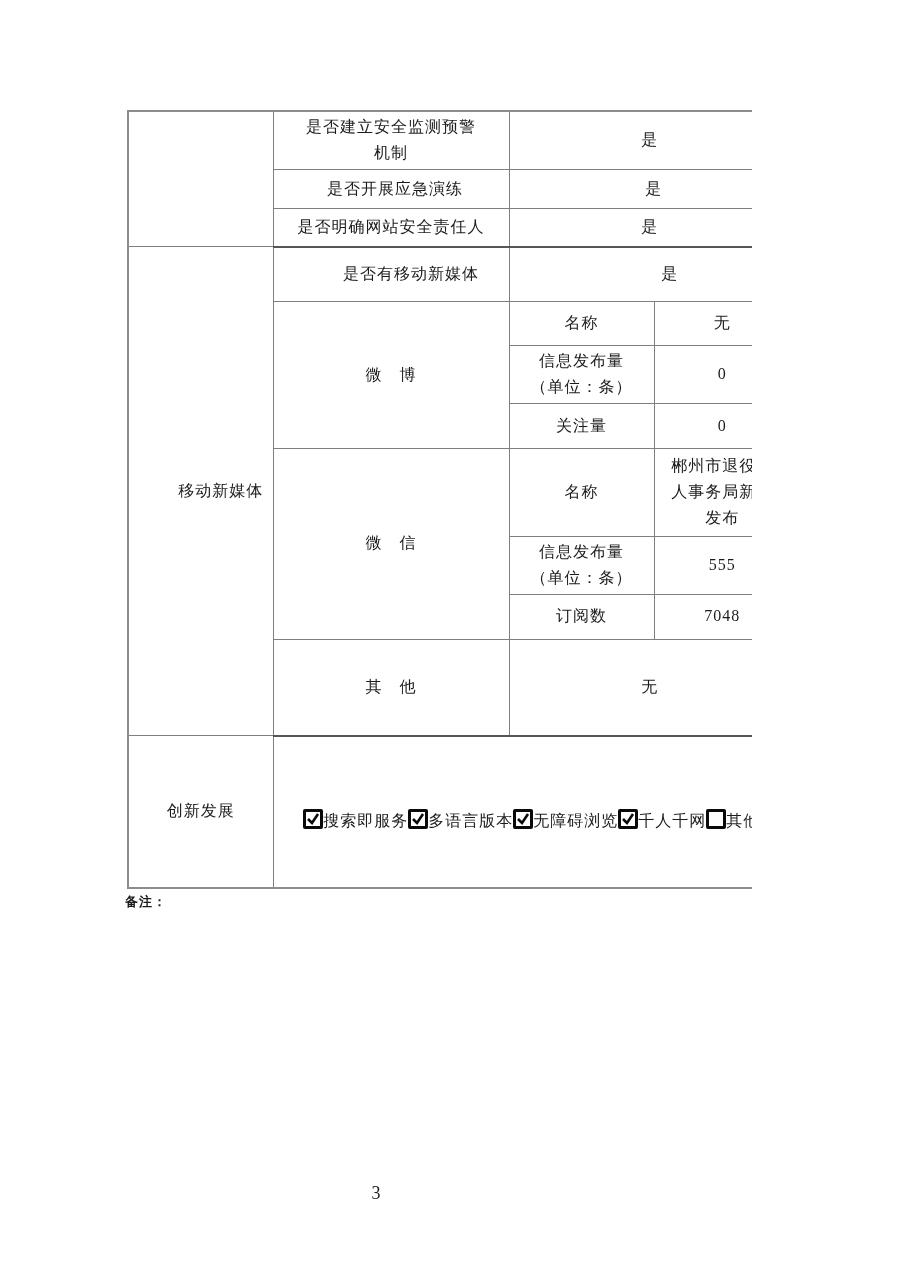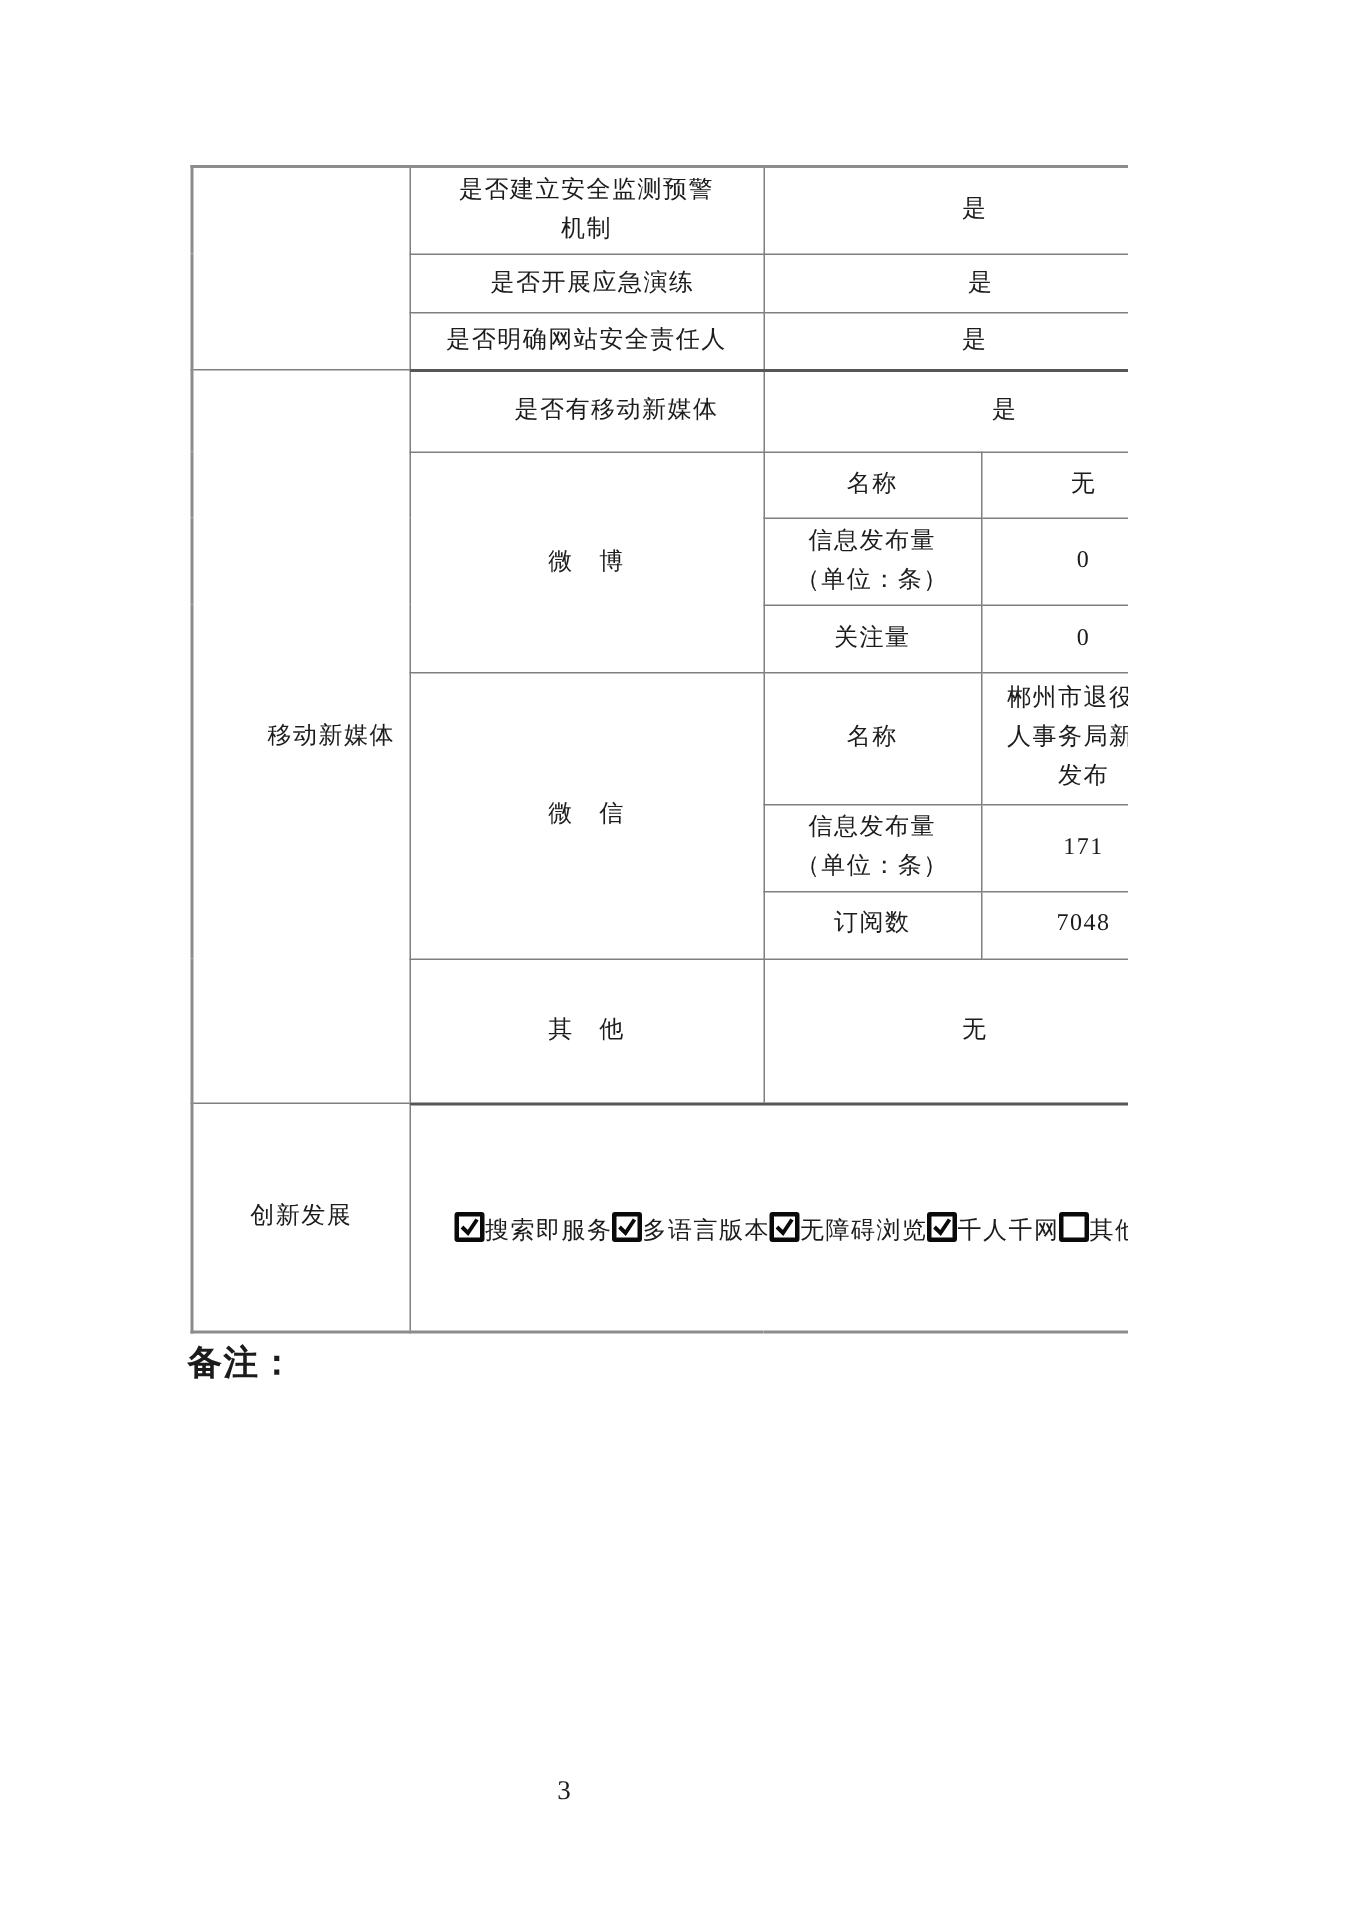--- a/index.html
+++ b/index.html
@@ -64,21 +64,21 @@
     background: #fff;
   }
   .cb svg { display: none; position: absolute; left: 0; top: 0; }
   .cb.checked svg { display: block; }
   .cb-label { vertical-align: 1px; }
 
   .note {
     position: absolute;
     left: 125px;
     top: 893px;
-    font-size: 23px;
+    font-size: 13px;
     font-weight: bold;
     letter-spacing: 1px;
   }
   .page-number {
     position: absolute;
     left: 0;
     width: 100%;
     top: 1183px;
     text-align: center;
     font-size: 18px;
@@ -135,21 +135,21 @@
       <tr class="r8">
         <td rowspan="3">微　信</td>
         <td>名称</td>
         <td class="pre">郴州市退役军
 人事务局新闻
 发布</td>
       </tr>
       <tr class="r9">
         <td class="pre">信息发布量
 （单位：条）</td>
-        <td>171</td>
+        <td>555</td>
       </tr>
       <tr class="r10">
         <td>订阅数</td>
         <td>7048</td>
       </tr>
       <tr class="r11 thick-bottom">
         <td>其　他</td>
         <td colspan="2">无</td>
       </tr>
 

